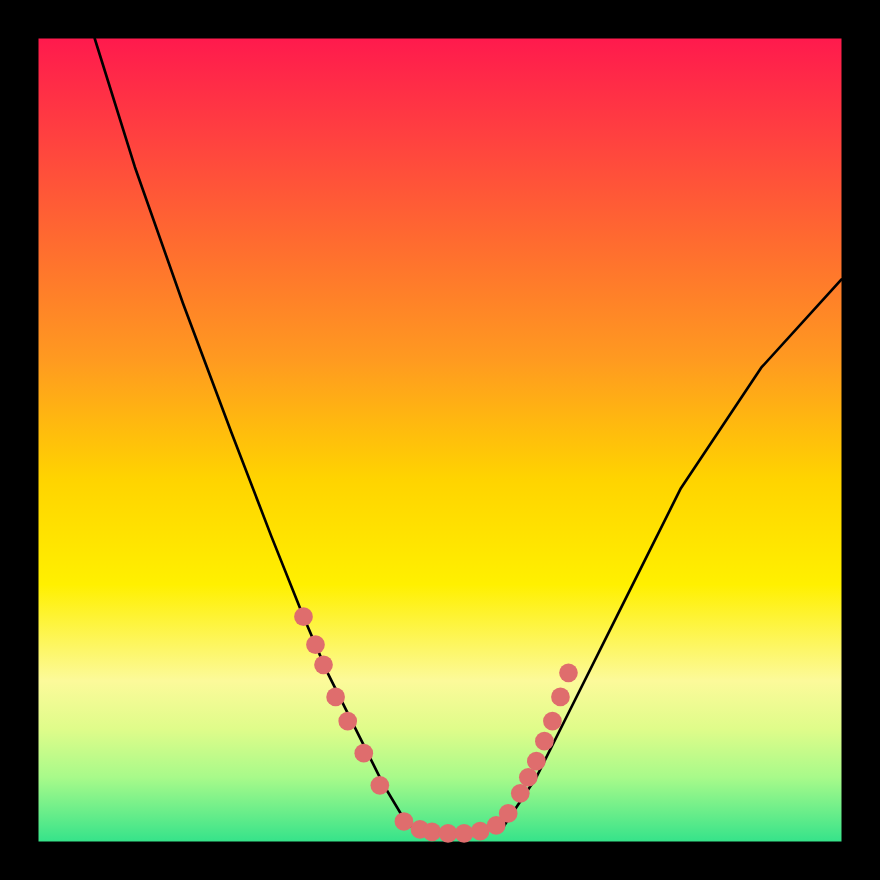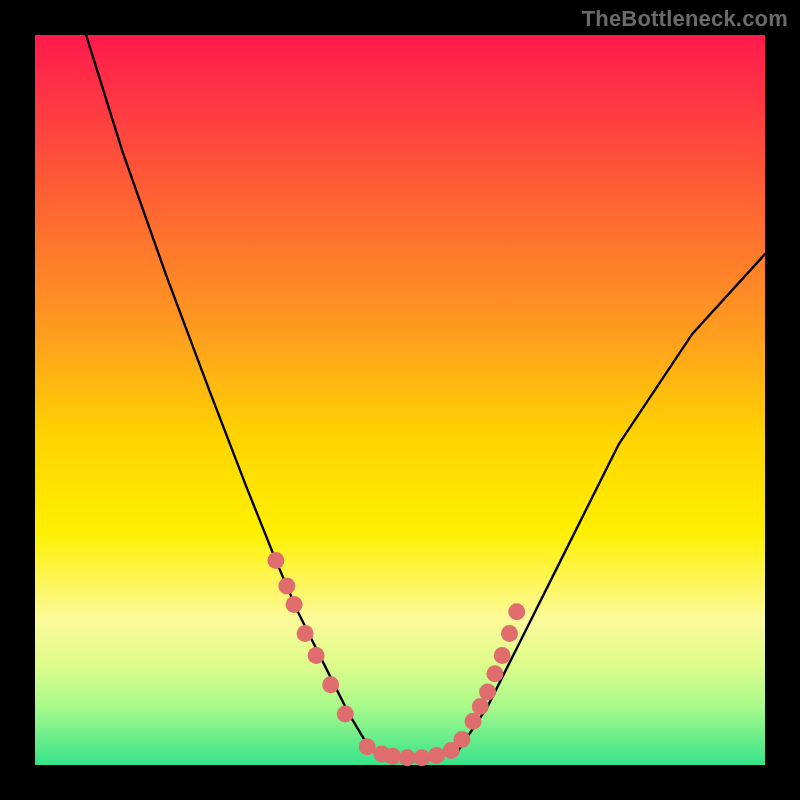--- a/index.html
+++ b/index.html
@@ -95,14 +95,13 @@
           <circle cx="438.0" cy="686.2" r="8.5" class="dot"></circle>
           <circle cx="445.3" cy="671.6" r="8.5" class="dot"></circle>
           <circle cx="452.6" cy="657.0" r="8.5" class="dot"></circle>
           <circle cx="459.9" cy="638.8" r="8.5" class="dot"></circle>
           <circle cx="467.2" cy="620.5" r="8.5" class="dot"></circle>
           <circle cx="474.5" cy="598.6" r="8.5" class="dot"></circle>
           <circle cx="481.8" cy="576.7" r="8.5" class="dot"></circle>
         </g>
     </svg>
   </div>
-  <div class="watermark">TheBottleneck.com</div>
 </div>
 
 </body></html>

